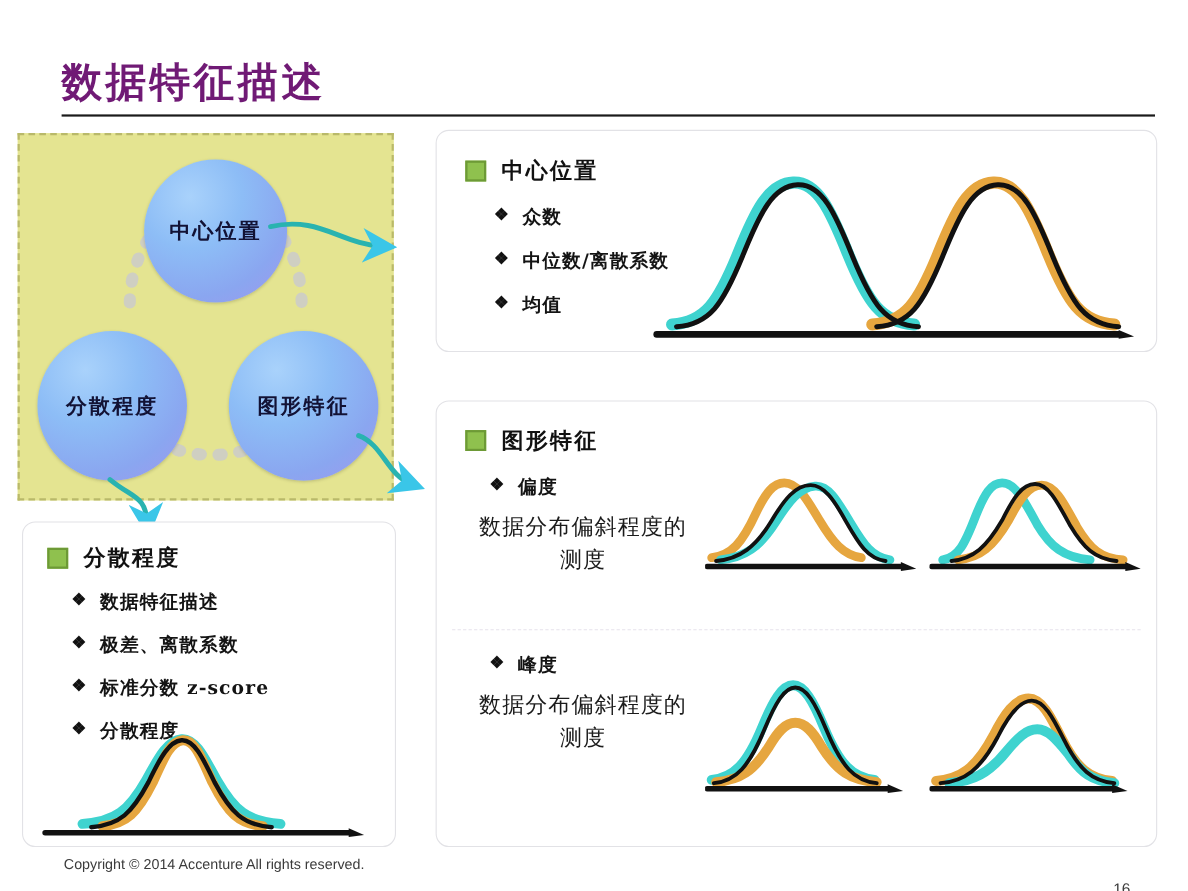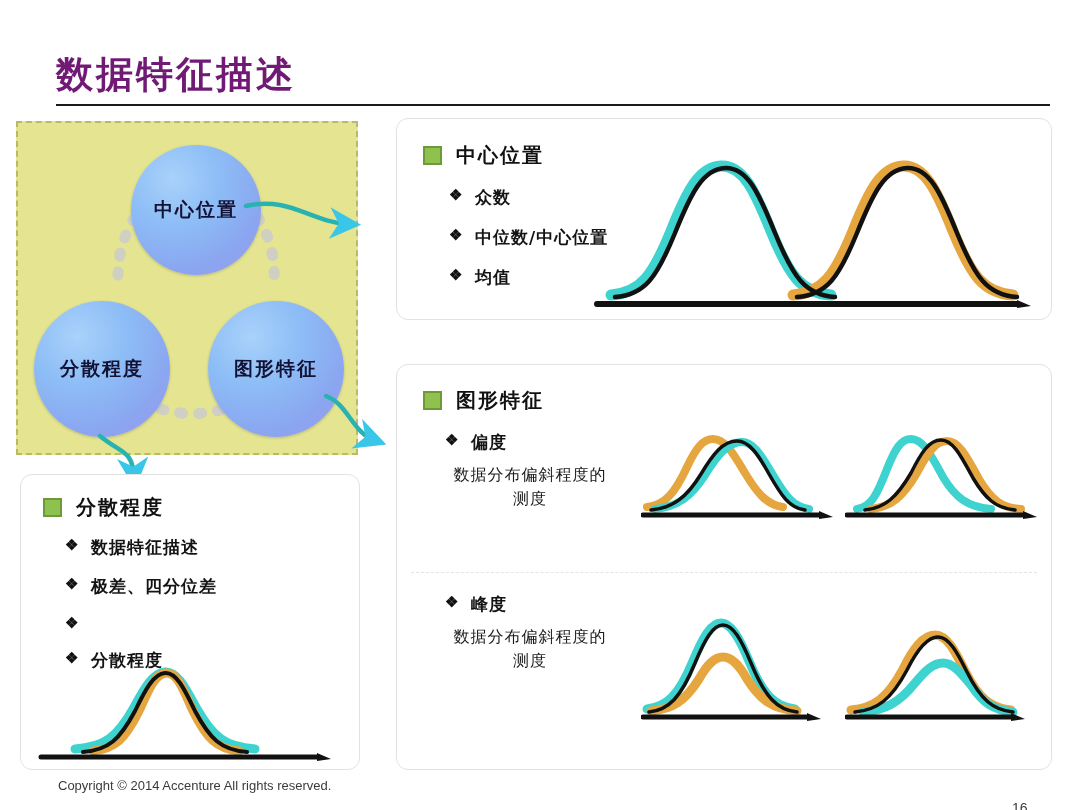--- a/index.html
+++ b/index.html
@@ -141,21 +141,21 @@
   }
   .bullet-glyph {
     flex: 0 0 auto;
     width: 26px;
     font-size: 15px;
     line-height: 1.25;
     color: #111;
   }
   .desc-text {
     font-family: "DejaVu Serif", "Liberation Serif", serif;
-    font-size: 16px;
+    font-size: 20px;
     color: #1b1b1b;
     letter-spacing: 1px;
     line-height: 1.5;
     text-align: center;
     font-weight: 400;
   }
 
   .section-divider {
     position: absolute;
     left: 14px;
@@ -232,21 +232,21 @@
     <span class="head-text">中心位置</span>
   </div>
 
   <ul class="bullet-list" style="position:absolute;left:52px;top:67px;">
     <li class="bullet-item" style="margin-bottom:17px;">
       <span class="bullet-glyph">❖</span>
       <span>众数</span>
     </li>
     <li class="bullet-item" style="margin-bottom:17px;">
       <span class="bullet-glyph">❖</span>
-      <span>中位数/中心位置</span>
+      <span>中位数/离散系数</span>
     </li>
     <li class="bullet-item">
       <span class="bullet-glyph">❖</span>
       <span>均值</span>
     </li>
   </ul>
 
   <svg style="position:absolute;left:196px;top:28px;" width="440" height="162" viewBox="0 0 440 162">
     <g fill="none" stroke-linecap="round">
       <path d="M 18 148 C 48 146, 60 128, 78 84 C 94 44, 106 20, 128 19 C 150 18, 162 44, 178 84 C 196 128, 208 146, 238 148" stroke="#3fd3cf" stroke-width="11"></path>
@@ -265,24 +265,25 @@
     <span class="head-text">分散程度</span>
   </div>
 
   <ul class="bullet-list" style="position:absolute;left:44px;top:61px;">
     <li class="bullet-item" style="margin-bottom:16px;">
       <span class="bullet-glyph">❖</span>
       <span>数据特征描述</span>
     </li>
     <li class="bullet-item" style="margin-bottom:16px;">
       <span class="bullet-glyph">❖</span>
-      <span>极差、四分位差</span>
+      <span>极差、离散系数</span>
     </li>
     <li class="bullet-item" style="margin-bottom:16px;">
       <span class="bullet-glyph">❖</span>
+      <span>标准分数 z-score</span>
     </li>
     <li class="bullet-item">
       <span class="bullet-glyph">❖</span>
       <span>分散程度</span>
     </li>
   </ul>
 
   <svg style="position:absolute;left:14px;top:188px;" width="312" height="100" viewBox="0 0 312 100">
     <g fill="none" stroke-linecap="round">
       <path d="M 40 86 C 70 84, 82 74, 98 46 C 110 24, 118 10, 130 9 C 142 8, 150 24, 162 46 C 178 74, 190 84, 220 86" stroke="#3fd3cf" stroke-width="9"></path>

